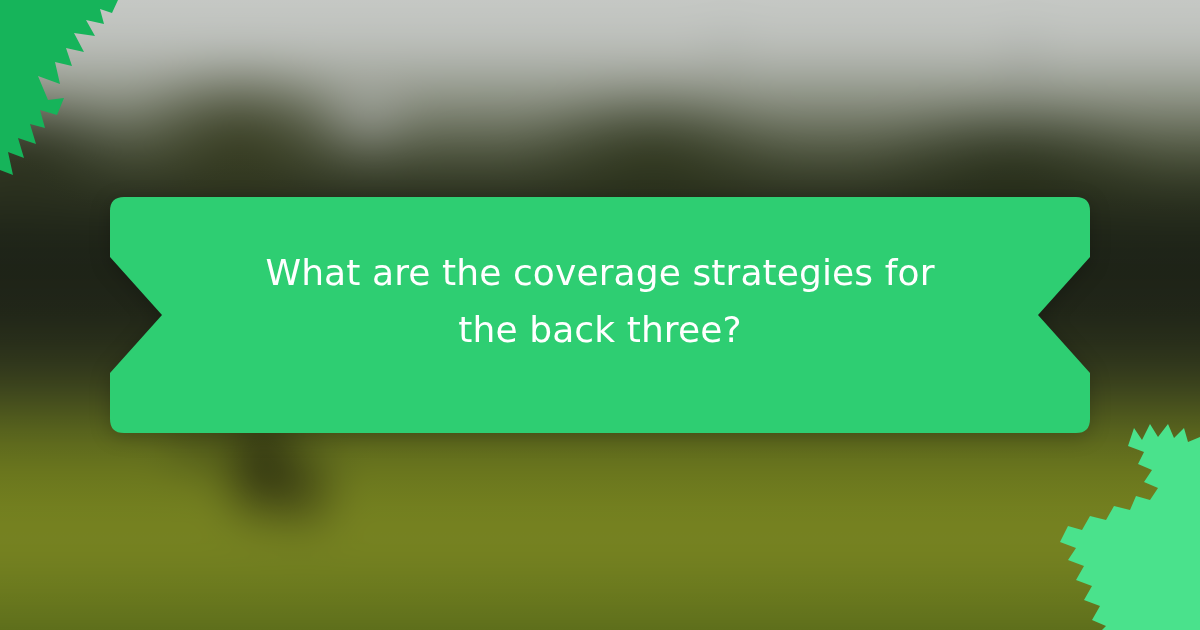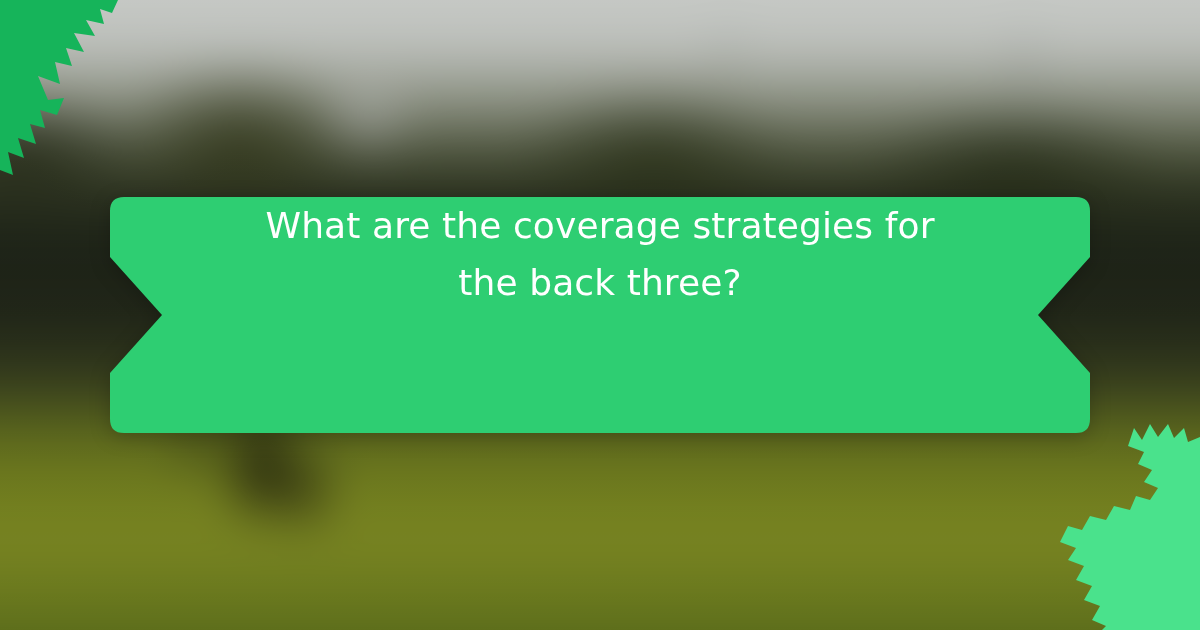--- a/index.html
+++ b/index.html
@@ -77,20 +77,21 @@
   }
   .banner-svg { display: block; width: 980px; height: 236px; }
 
   .banner-text {
     position: absolute;
     left: 110px;
     top: 197px;
     width: 980px;
     height: 208px;
     display: flex;
+    align-items: center;
     justify-content: center;
     box-sizing: border-box;
     padding: 0 150px;
   }
   .banner-text h1 {
     margin: 0;
     color: #ffffff;
     font-size: 36px;
     line-height: 57px;
     font-weight: 400;

